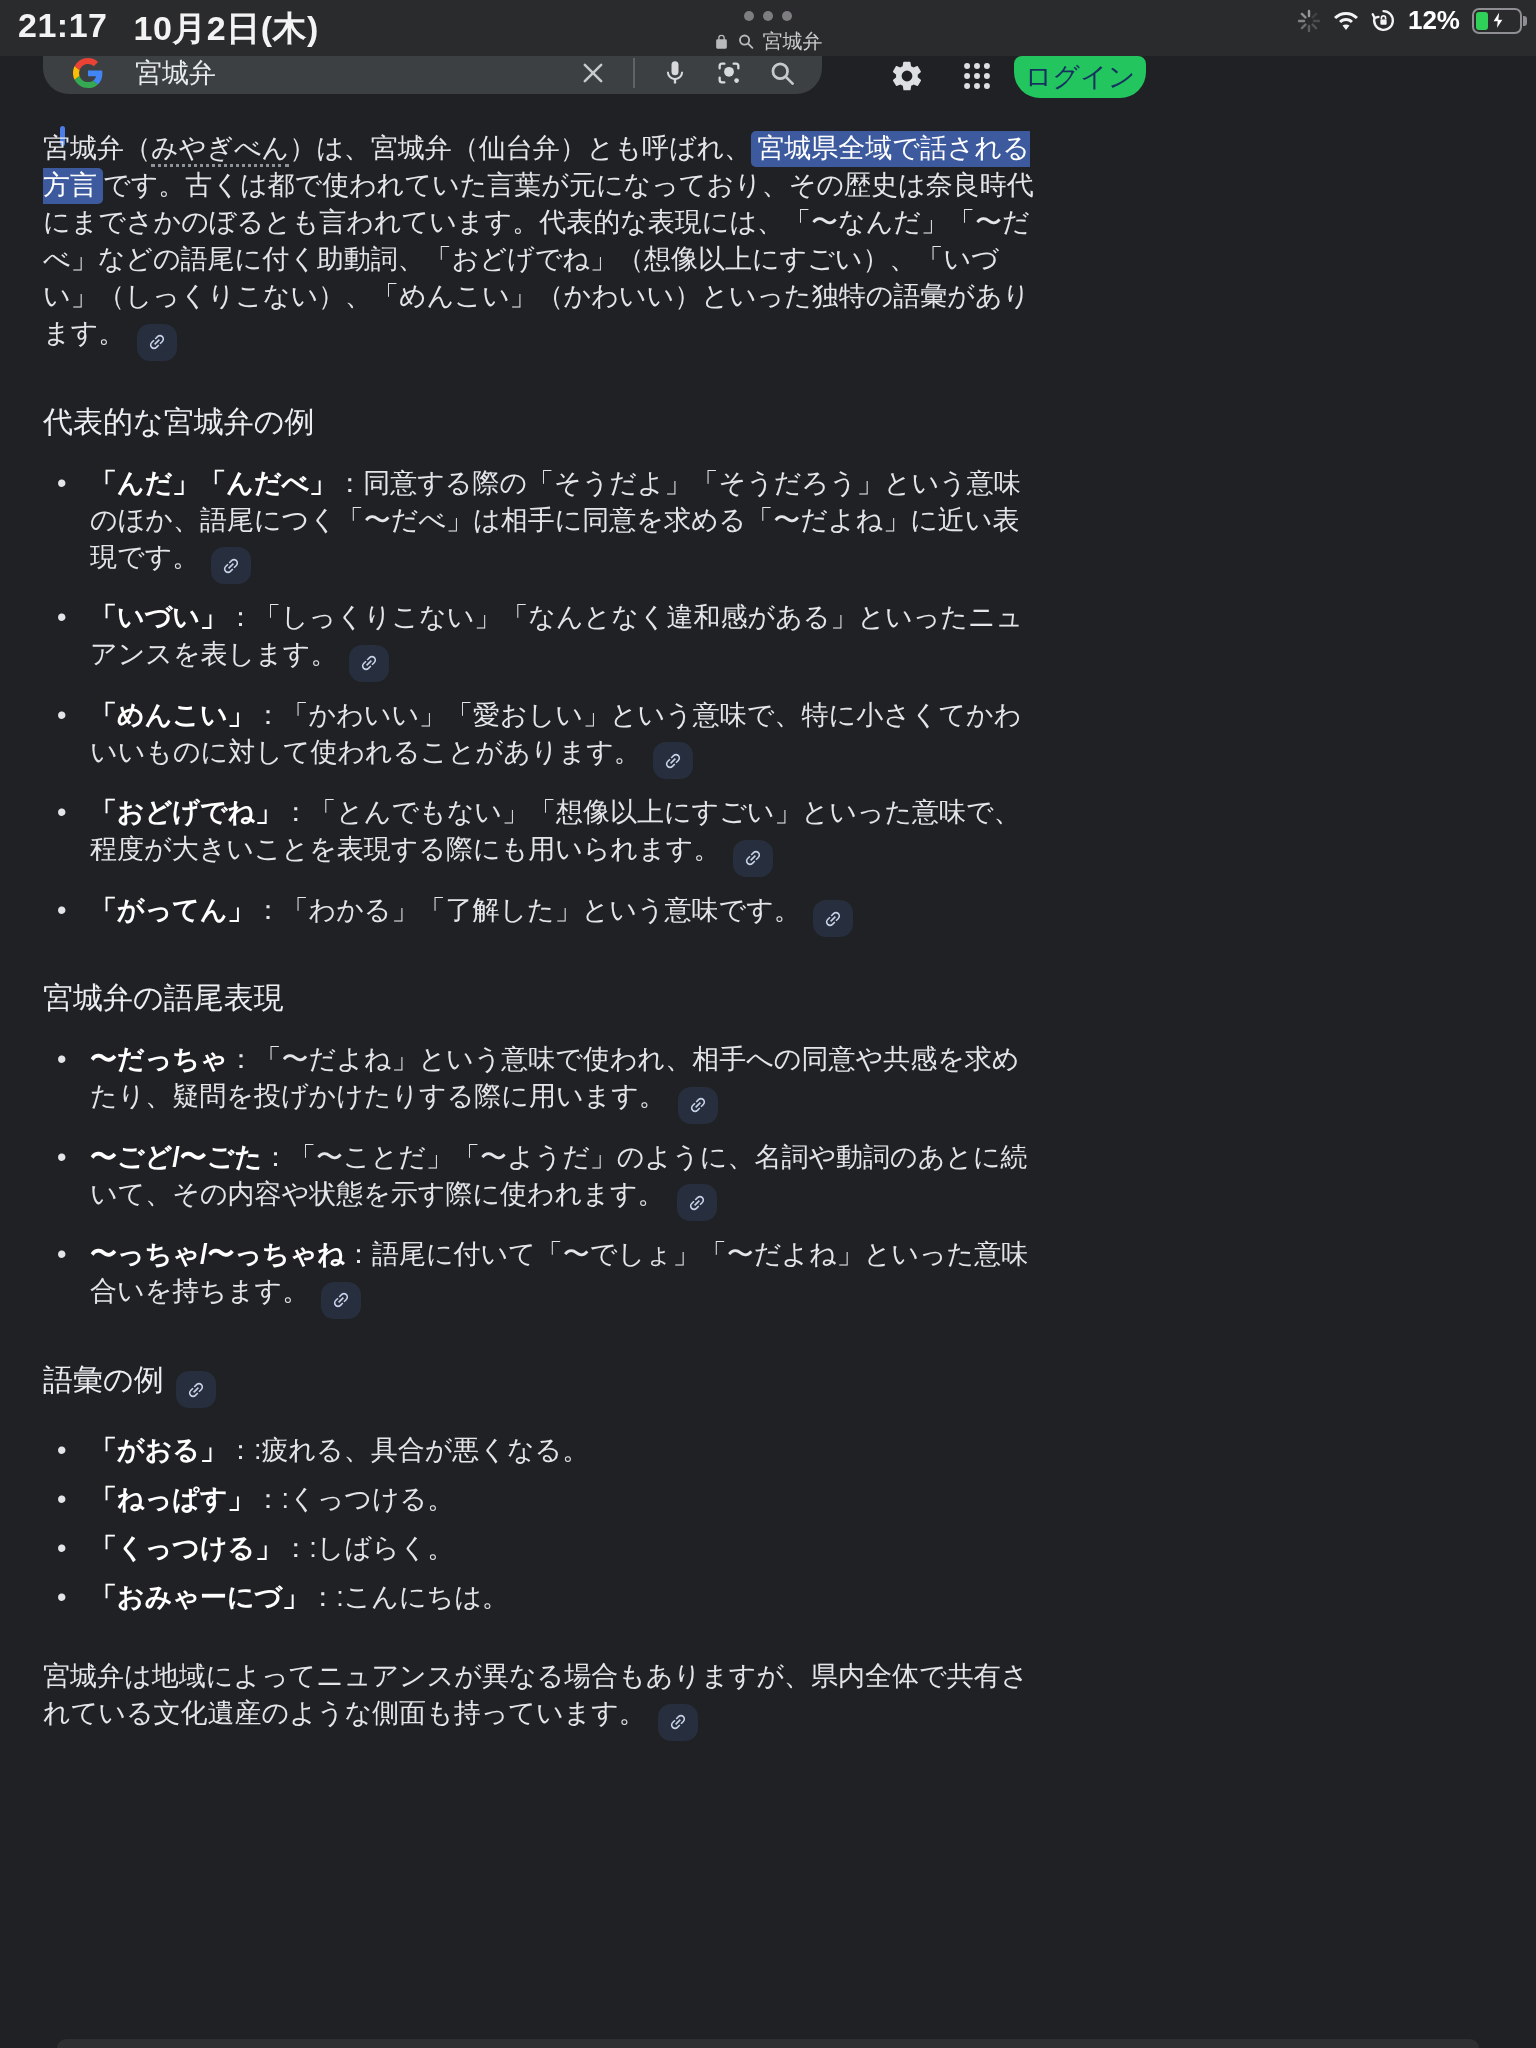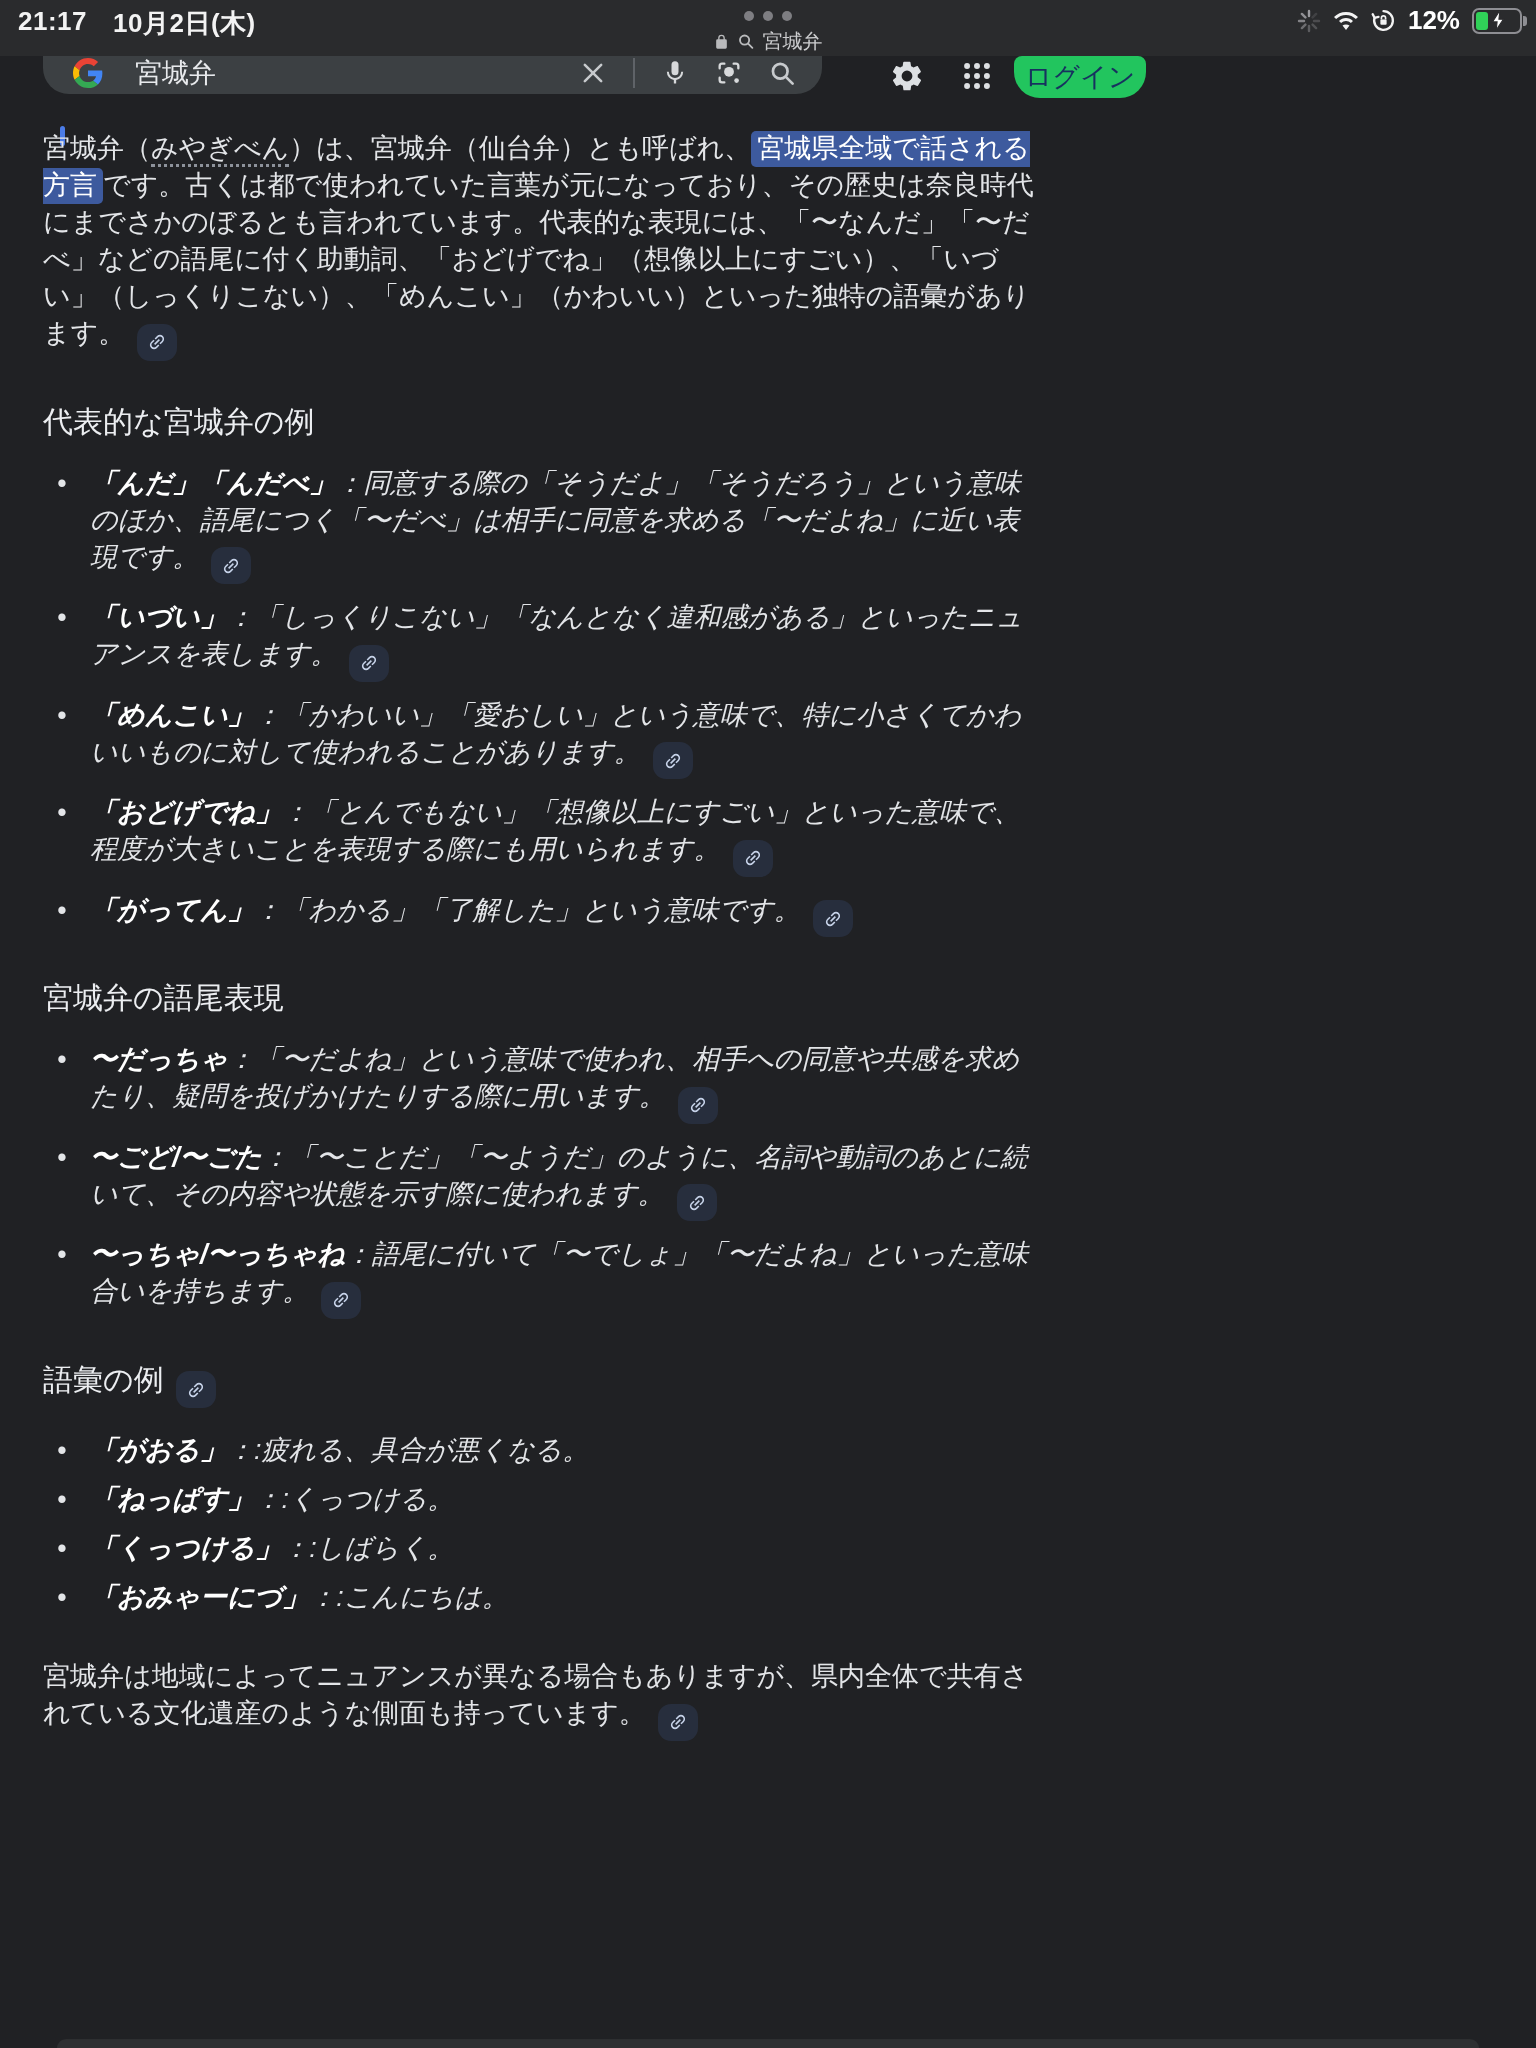--- a/index.html
+++ b/index.html
@@ -1,20 +1,20 @@
 <!DOCTYPE html>
 <html><head>
 <meta charset="utf-8">
 <style>
   html,body{margin:0;padding:0;background:#000;}
   .screen{position:relative;width:1536px;height:2048px;background:#202124;overflow:hidden;
           font-family:"Liberation Sans","DejaVu Sans",sans-serif;color:#e3e5e8;}
   
   .band{position:absolute;left:0;top:0;width:1536px;height:56px;background:#2a2b2d;}
-  .status-left{position:absolute;left:18px;top:6px;font-size:26px;font-weight:700;color:#f3f3f3;letter-spacing:.5px;display:flex;gap:26px;}
+  .status-left{position:absolute;left:18px;top:6px;font-size:34px;font-weight:700;color:#f3f3f3;letter-spacing:.5px;display:flex;gap:26px;}
   .mt-dots{position:absolute;left:50%;top:11px;transform:translateX(-50%);display:flex;gap:9px;}
   .mt-dots i{width:10px;height:10px;border-radius:50%;background:#7e7e82;display:block;}
   .status-right{position:absolute;right:14px;top:5px;display:flex;align-items:center;gap:12px;color:#ffffff;}
   .status-right .pct{font-size:26px;font-weight:600;}
   .batt{position:relative;width:46px;height:22px;border:2.5px solid #8e8e93;border-radius:7px;}
   .batt .fill{position:absolute;left:2px;top:2px;bottom:2px;width:12px;background:#30d158;border-radius:3px;}
   .batt .nub{position:absolute;right:-7px;top:6px;width:4px;height:10px;background:#8e8e93;border-radius:0 3px 3px 0;}
   .batt svg{position:absolute;left:13px;top:-1px;}
   .addr{position:absolute;left:50%;top:28px;transform:translateX(-50%);display:flex;align-items:center;gap:8px;
         font-size:20px;color:#cbccce;}
@@ -30,21 +30,21 @@
   .login{position:absolute;left:1014px;top:56px;width:132px;height:42px;background:#22c55e;
          border-radius:8px 8px 26px 26px;display:flex;align-items:center;justify-content:center;
          font-size:27px;color:#17315f;font-weight:500;}
   .caret{position:absolute;left:60px;top:126px;width:5px;height:20px;background:#4b7ce8;border-radius:3px;}
   
   .content{position:absolute;left:43px;top:130px;width:992px;font-size:27px;line-height:37px;}
   .content p{margin:0;}
   .hl{background:#3d5a9e;color:#fff;border-radius:5px;padding:2px 6px 4px 6px;}
   .ruby{border-bottom:3px dotted #8d929b;padding-bottom:1px;}
   h2{font-size:30px;line-height:38px;font-weight:400;color:#eceef1;margin:42px 0 24px 0;font-family:Liberation Serif, serif;}
-  ul{list-style:none;margin:0 0 6px 0;padding:0;font-style:italic;}
+  ul{list-style:none;margin:0 0 6px 0;padding:0;}
   li{position:relative;padding-left:47px;margin:0 0 15px 0;}
   li::before{content:"•";position:absolute;left:14px;top:0;color:#e3e5e8;}
   .term{font-weight:700;color:#ffffff;}
   .vocab li{margin-bottom:12px;}
   .outro{margin-top:42px !important;}
   
   .chip{display:inline-flex;width:40px;height:37px;border-radius:13px;background:#272e3d;
         align-items:center;justify-content:center;vertical-align:-10px;margin-left:12px;}
   .chip svg{transform:rotate(-45deg);}
   .bottomcard{position:absolute;left:57px;right:57px;bottom:0;height:9px;background:#2d2f31;border-radius:14px 14px 0 0;}

